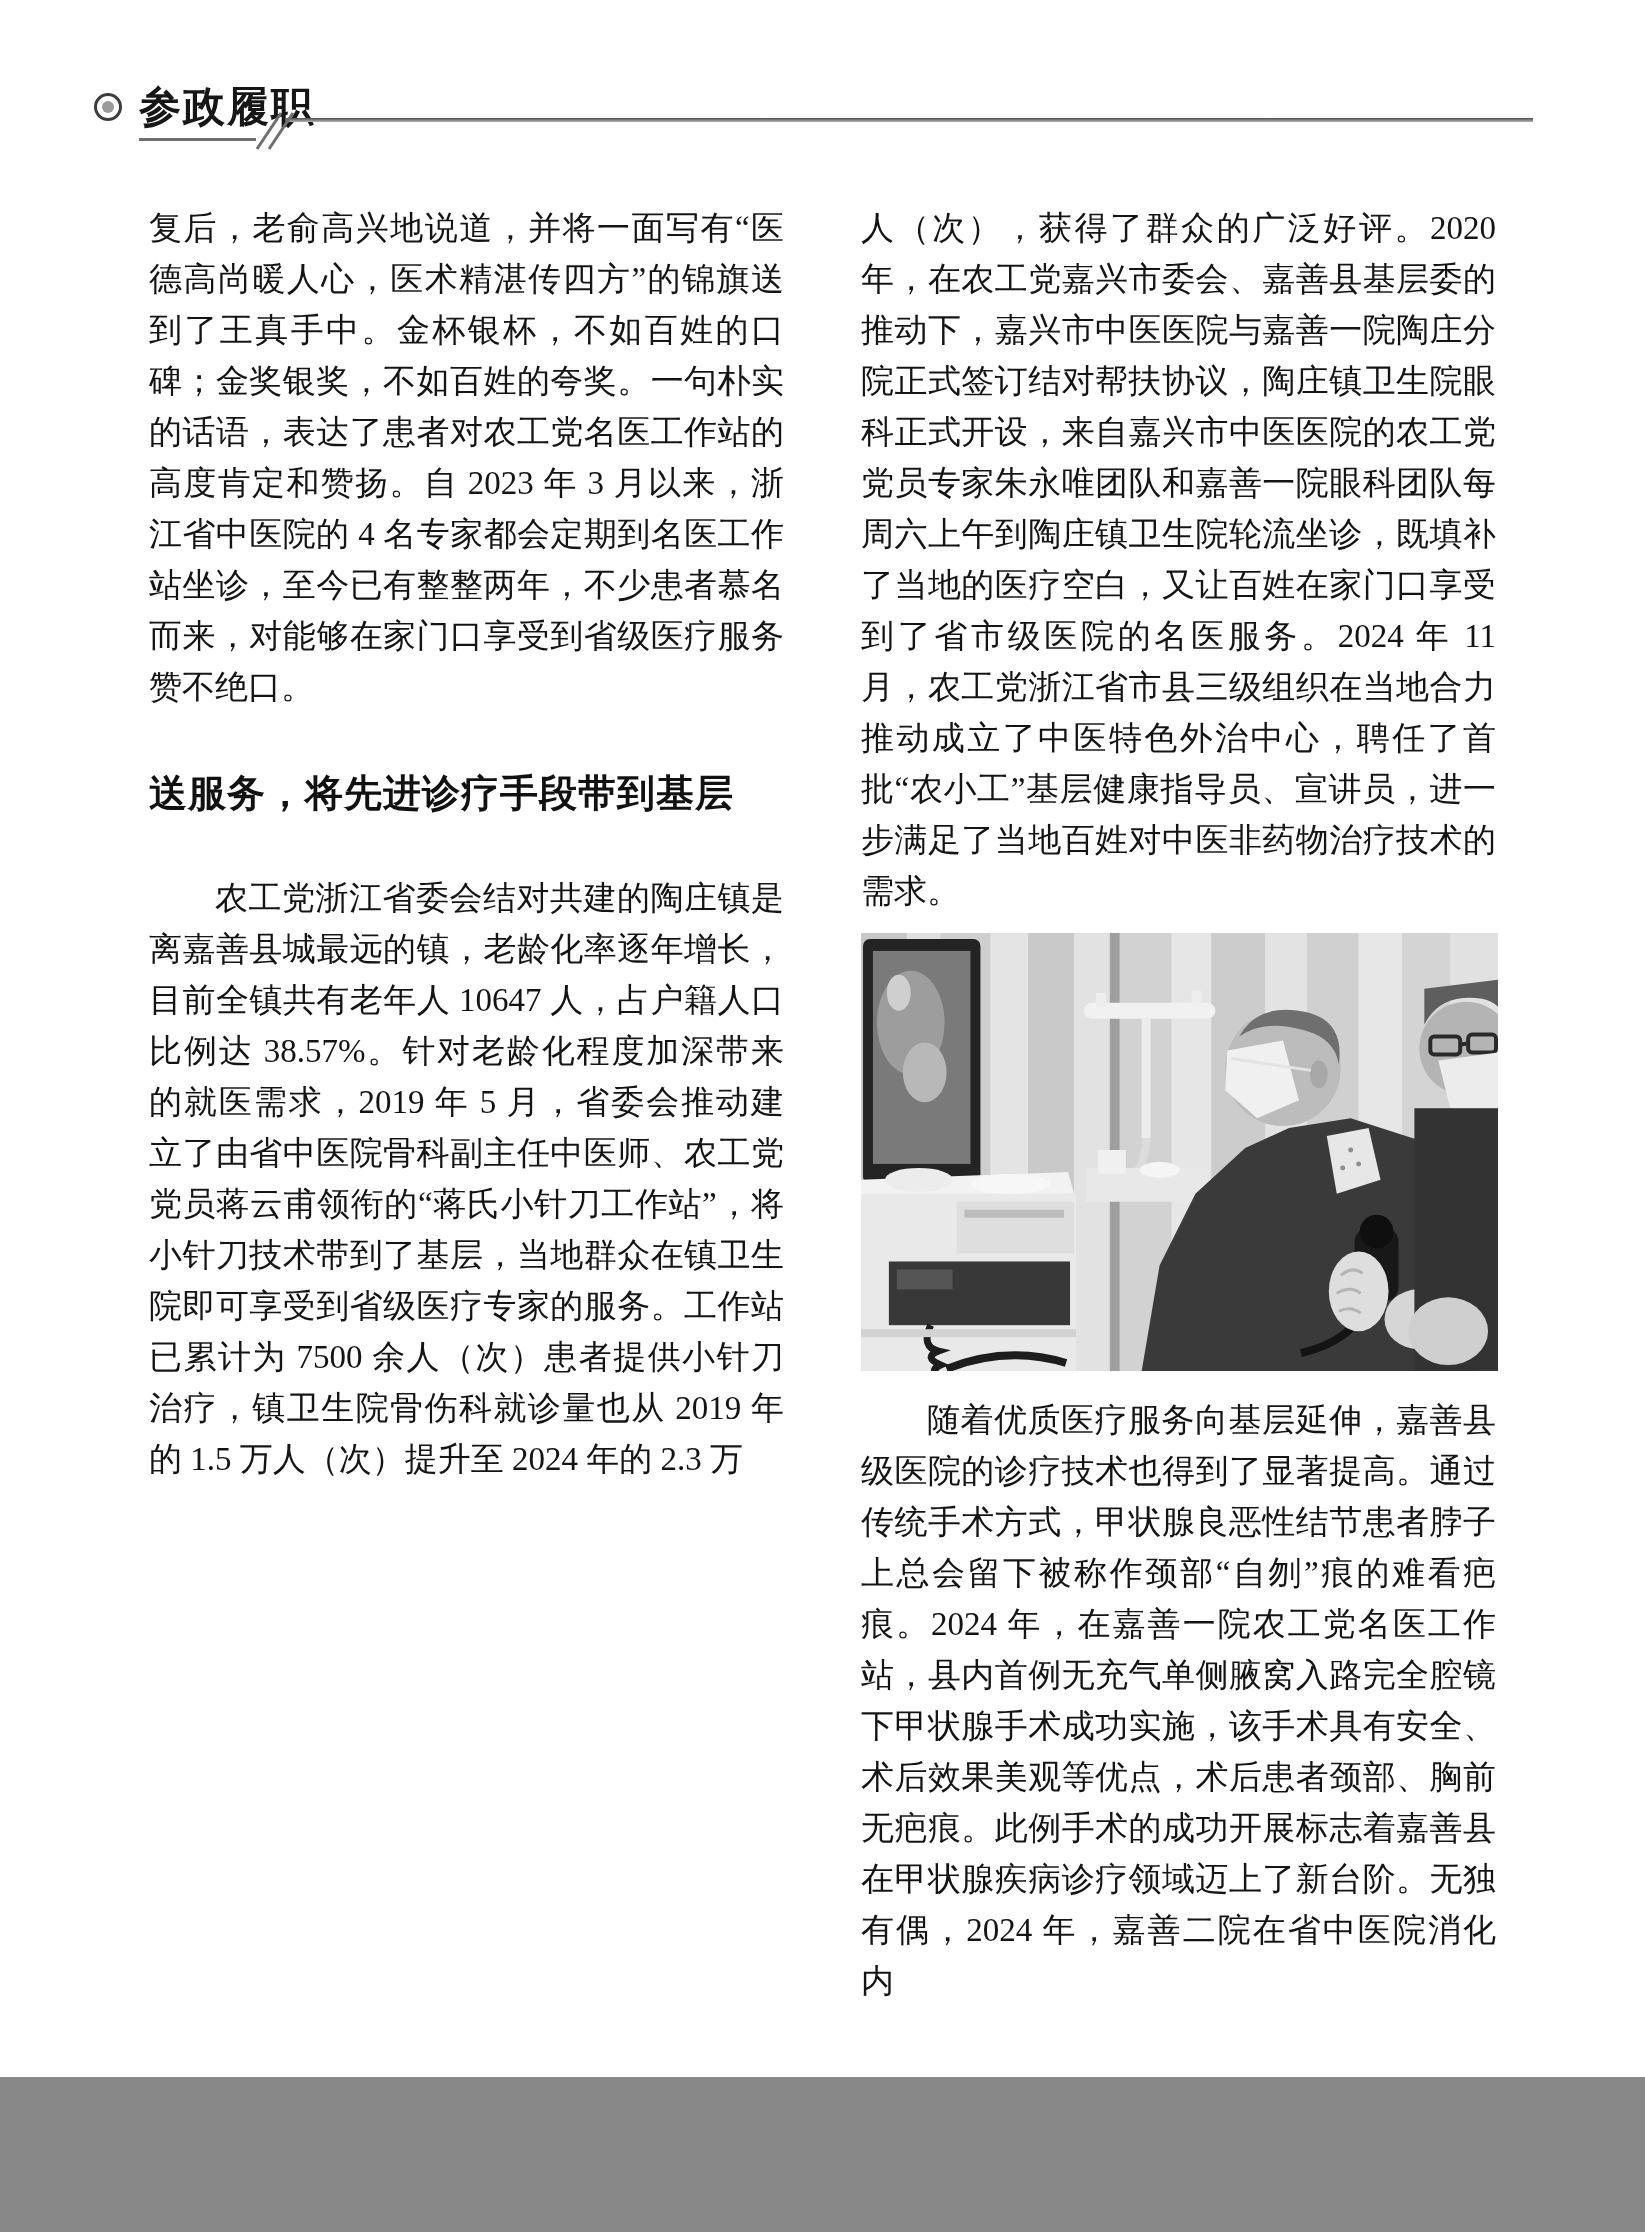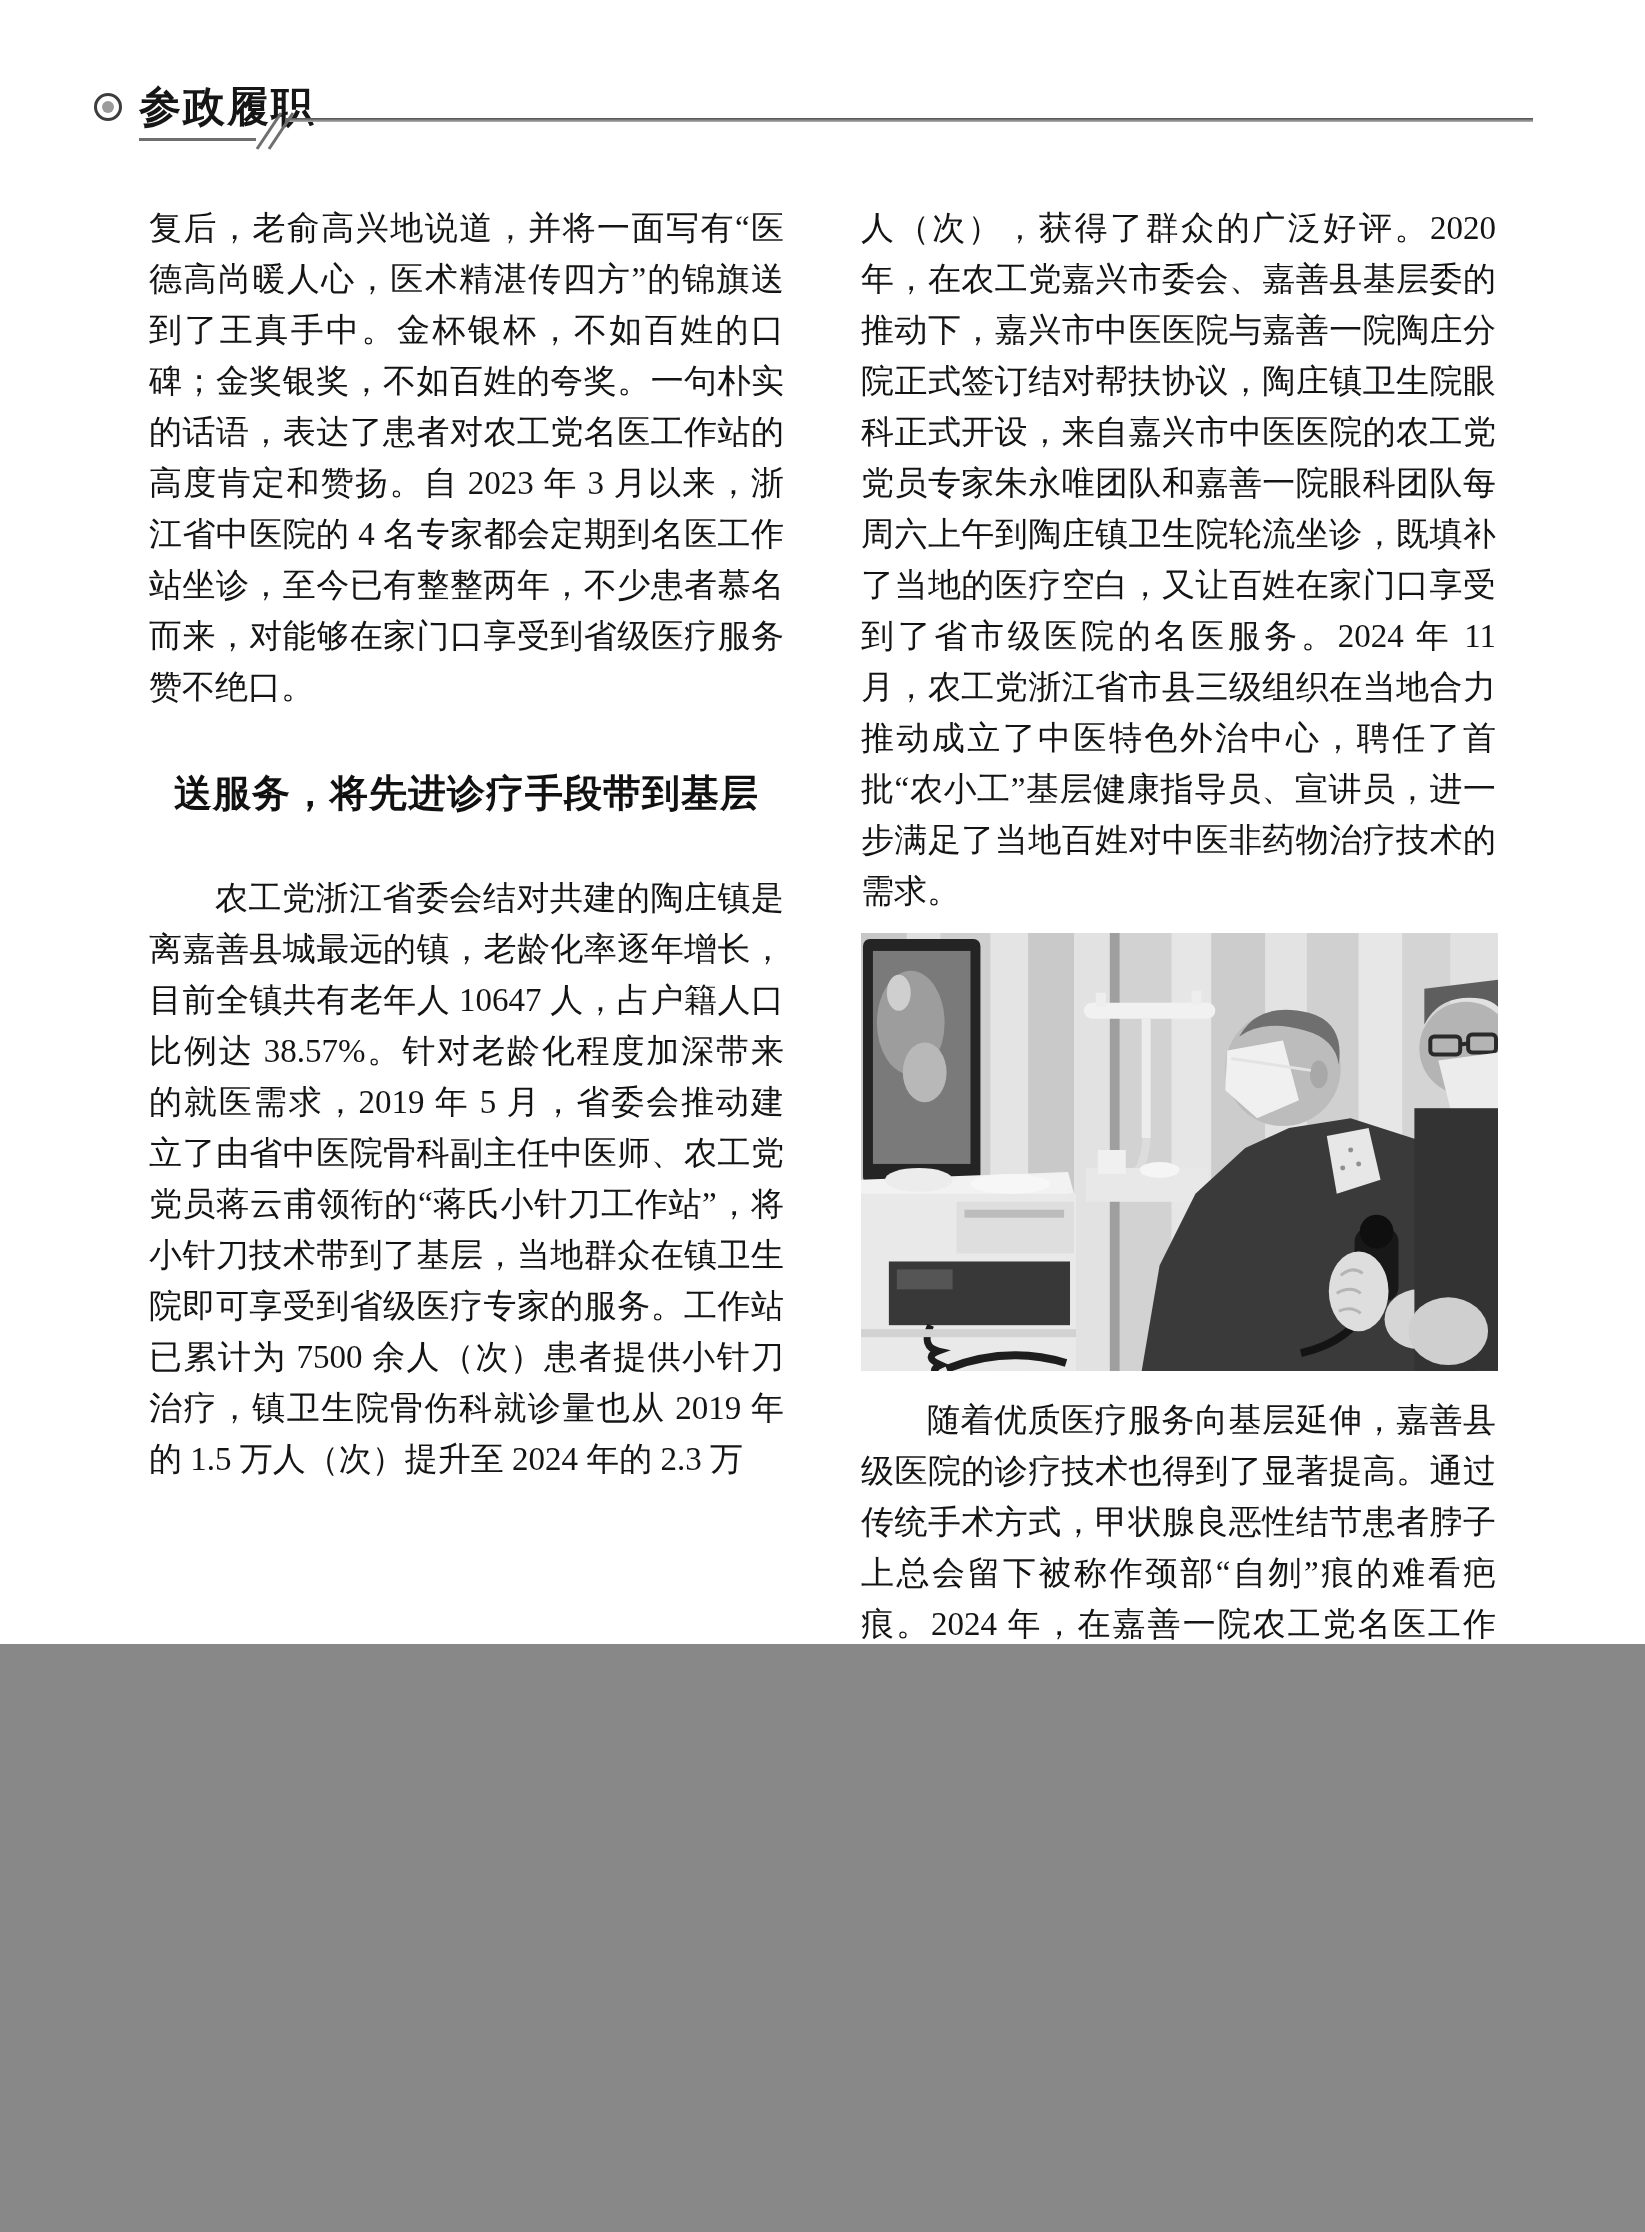--- a/index.html
+++ b/index.html
@@ -1,17 +1,17 @@
 <!DOCTYPE html>
 <html><head>
 <meta charset="utf-8">
 <style>
   html,body{margin:0;padding:0;background:#888;}
   .page{
-    position:relative;width:1646px;height:1644px;background:#ffffff;
+    position:relative;width:1646px;height:2077px;background:#ffffff;
     margin:0 auto;overflow:hidden;
     font-family:"Liberation Serif","DejaVu Serif",serif;color:#141414;
   }
   
   .hdr-bullet{
     position:absolute;left:94px;top:93px;width:22px;height:22px;
     border:3px solid #3d3d3d;border-radius:50%;
     display:flex;align-items:center;justify-content:center;
   }
   .hdr-bullet .dot{width:12px;height:12px;border-radius:50%;background:#9b9b9b;}
@@ -34,21 +34,21 @@
   .col-right{left:861px;}
   .col p{
     margin:0;font-size:33px;line-height:51px;
     text-align:justify;text-align-last:left;
     color:#141414;
   }
   .col p.indent{text-indent:2em;}
   .section-heading{
     margin:54px 0 0 0;padding:0;
     font-family:"Liberation Sans","DejaVu Sans",sans-serif;
-    font-weight:bold;font-size:38px;line-height:52px;text-align:center;
+    font-weight:bold;font-size:38px;line-height:52px;text-align:left;
     color:#111;letter-spacing:1px;
   }
   .after-heading{margin-top:54px !important;}
   
   .photo-wrap{margin-top:16px;width:637px;height:438px;line-height:0;}
   .photo-wrap svg{display:block;}
   .photo-caption{
     margin:16px 0 0 0;
     font-style:italic;
     font-size:31px;line-height:54px;

